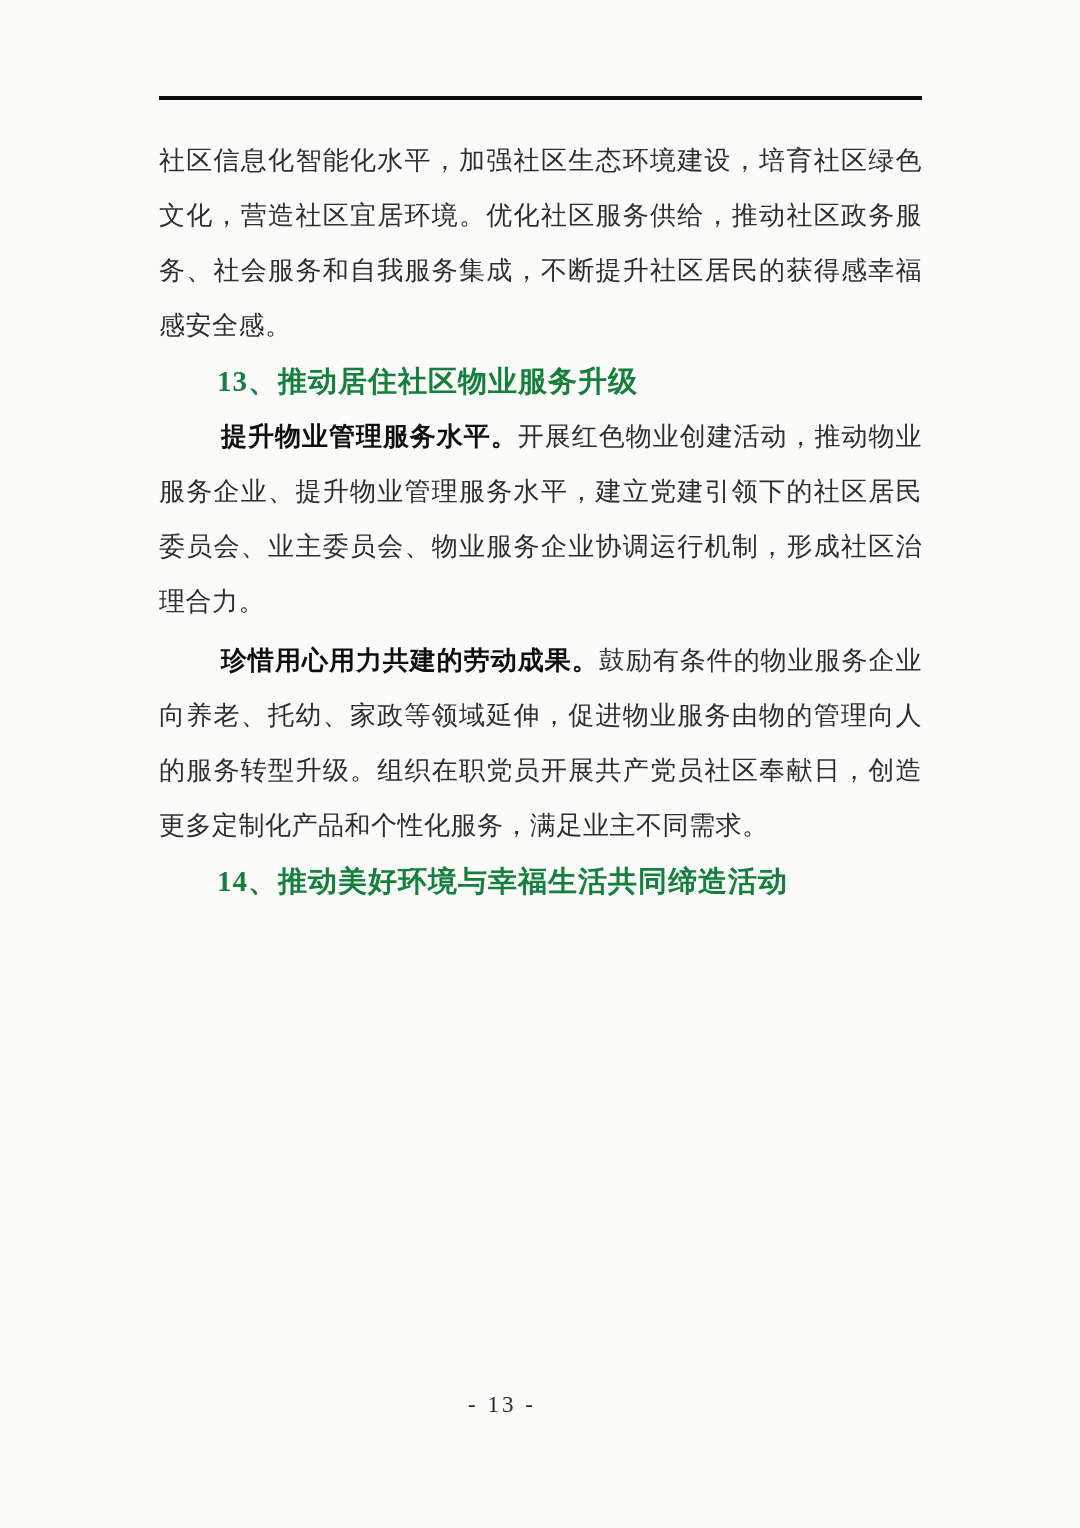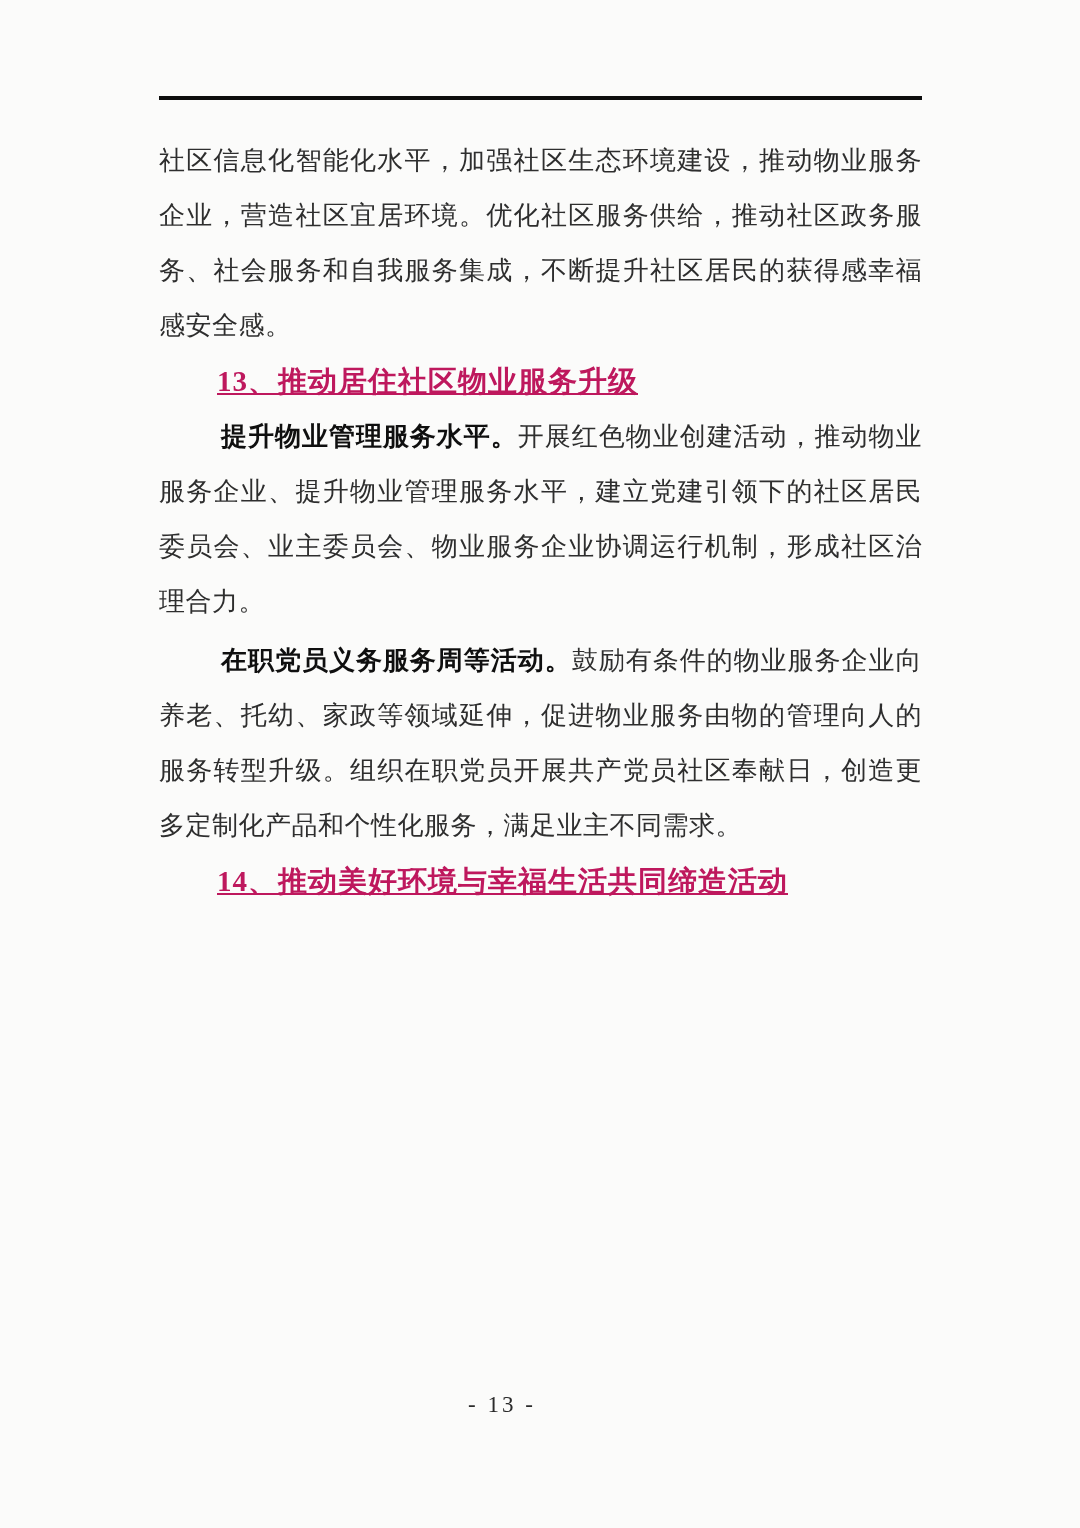--- a/index.html
+++ b/index.html
@@ -44,25 +44,24 @@
     color: #0f0f0f;
     letter-spacing: 0.5px;
     margin-left: 9px;
   }
   p.spaced-a { margin-top: 4px; }
   h2.section-heading {
     margin: 0;
     font-size: 29px;
     line-height: 56px;
     font-weight: 700;
-    color: #be185d;
+    color: #15803d;
     text-indent: 58px;
     letter-spacing: 1px;
     font-family: "Liberation Serif", "DejaVu Serif", serif;
-    text-decoration: underline;
   }
   .footer {
     position: absolute;
     left: 0;
     top: 1392px;
     width: 1004px;
     text-align: center;
   }
   .page-number {
     font-size: 23px;
@@ -72,27 +71,27 @@
   }
 </style>
 </head>
 <body>
 
 <div class="page">
   <div class="content">
 
     <div class="header-rule"></div>
 
-    <p class="body-para cont">社区信息化智能化水平，加强社区生态环境建设，推动物业服务企业，营造社区宜居环境。优化社区服务供给，推动社区政务服务、社会服务和自我服务集成，不断提升社区居民的获得感幸福感安全感。</p>
+    <p class="body-para cont">社区信息化智能化水平，加强社区生态环境建设，培育社区绿色文化，营造社区宜居环境。优化社区服务供给，推动社区政务服务、社会服务和自我服务集成，不断提升社区居民的获得感幸福感安全感。</p>
 
     <h2 class="section-heading">13、推动居住社区物业服务升级</h2>
 
     <p class="body-para indented"><span class="lead">提升物业管理服务水平。</span><span>开展红色物业创建活动，推动物业服务企业、提升物业管理服务水平，建立党建引领下的社区居民委员会、业主委员会、物业服务企业协调运行机制，形成社区治理合力。</span></p>
 
-    <p class="body-para indented spaced-a"><span class="lead">在职党员义务服务周等活动。</span><span>鼓励有条件的物业服务企业向养老、托幼、家政等领域延伸，促进物业服务由物的管理向人的服务转型升级。组织在职党员开展共产党员社区奉献日，创造更多定制化产品和个性化服务，满足业主不同需求。</span></p>
+    <p class="body-para indented spaced-a"><span class="lead">珍惜用心用力共建的劳动成果。</span><span>鼓励有条件的物业服务企业向养老、托幼、家政等领域延伸，促进物业服务由物的管理向人的服务转型升级。组织在职党员开展共产党员社区奉献日，创造更多定制化产品和个性化服务，满足业主不同需求。</span></p>
 
     <h2 class="section-heading">14、推动美好环境与幸福生活共同缔造活动</h2>
 
 
 
   </div>
 
   <div class="footer">
     <span class="page-number">- 13 -</span>
   </div>

